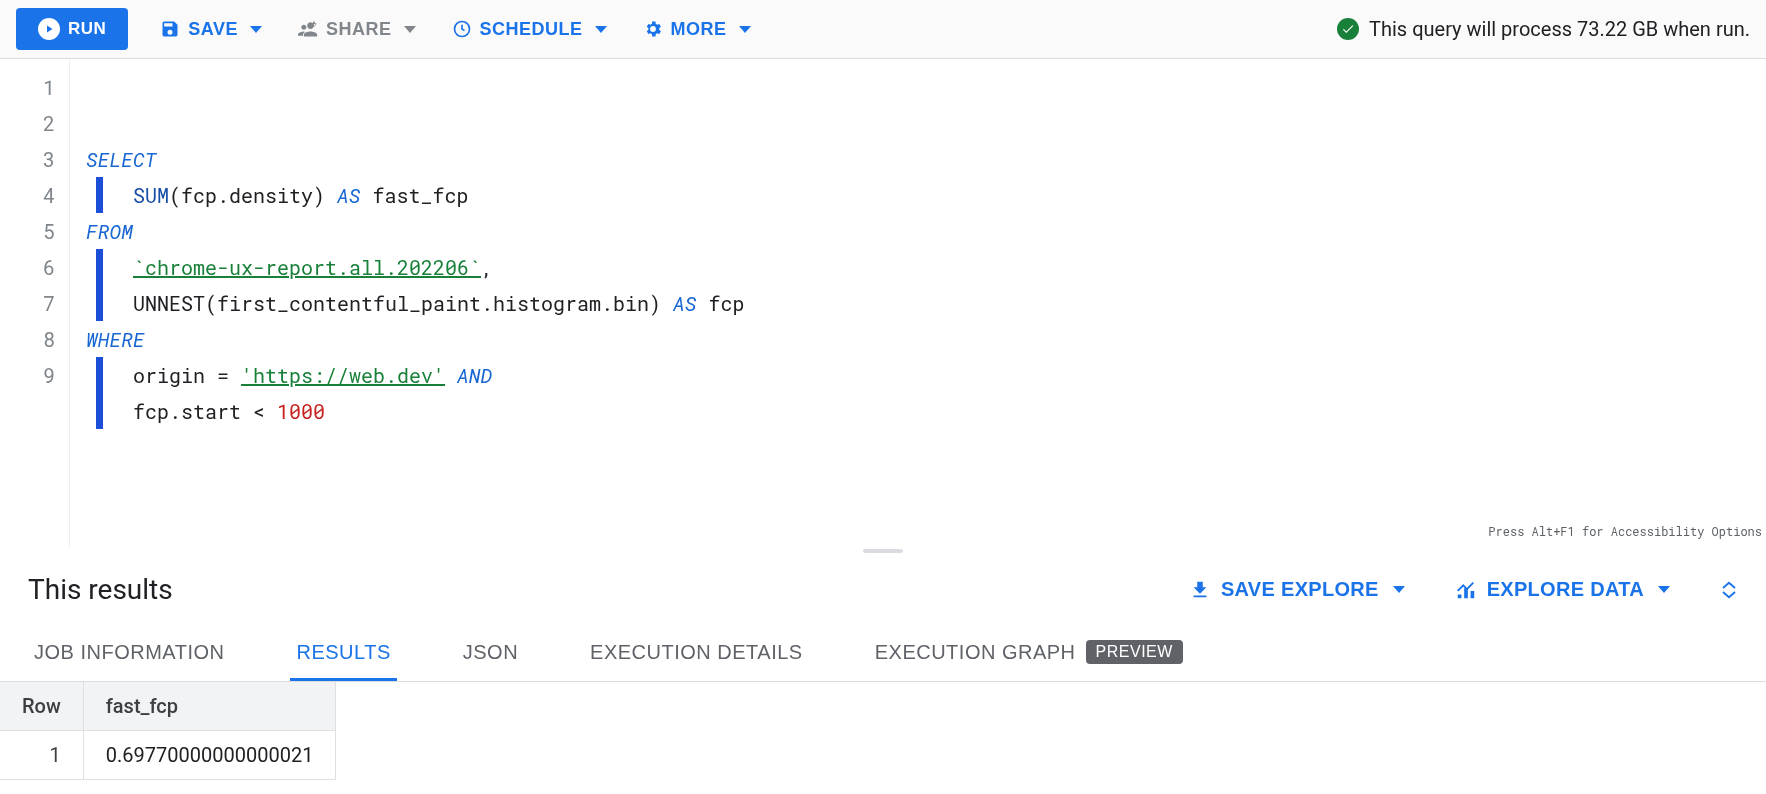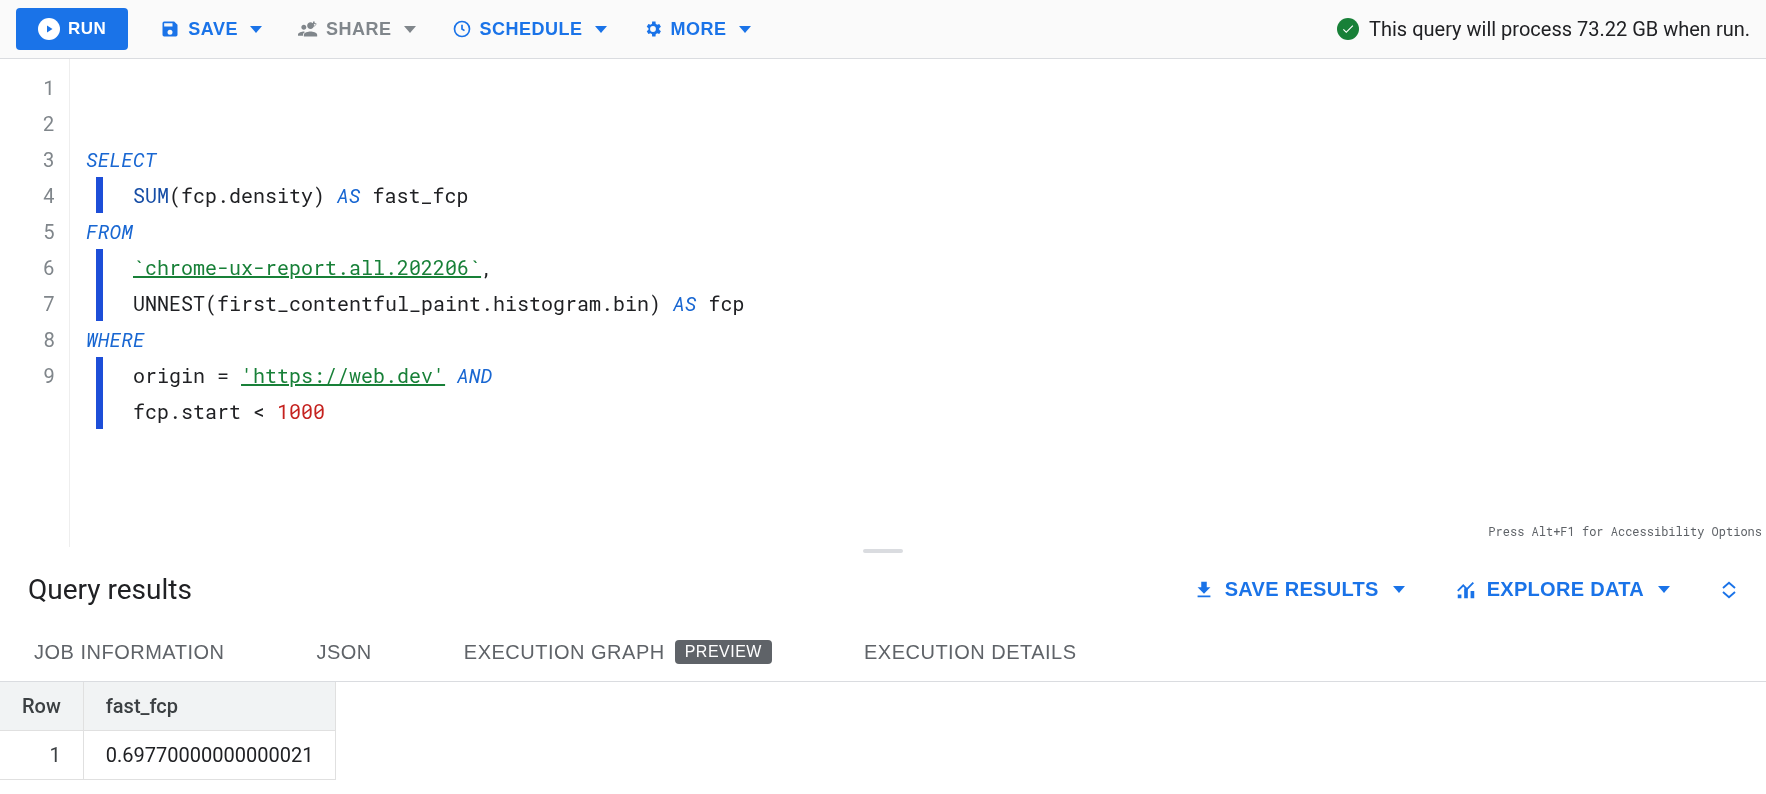--- a/index.html
+++ b/index.html
@@ -153,21 +153,21 @@
   .rbtn svg { width:22px; height:22px; }
   .expand-toggle {
     display:flex; flex-direction:column; align-items:center;
     color:#1a73e8; cursor:pointer; gap:0;
   }
   .expand-toggle svg { width:18px; height:10px; }
 
   .tabs {
     display:flex;
     align-items:center;
-    gap: 80px;
+    gap: 60px;
     padding: 10px 28px 0 28px;
     border-bottom: 1px solid #dadce0;
   }
   .tab {
     background:transparent; border:none;
     font-size: 20px; font-weight:500;
     color:#5f6368; letter-spacing:0.5px;
     padding: 14px 6px;
     cursor:pointer;
     border-bottom: 3px solid transparent;
@@ -271,27 +271,27 @@
   <div class="code" id="code">
     <div class="code-line"><span class="kw">SELECT</span></div><div class="code-line"><span class="indent-guide"><span class="plain"></span><span class="fn">SUM</span><span class="plain">(fcp.density) </span><span class="kw">AS</span><span class="plain"> fast_fcp</span></span></div><div class="code-line"><span class="kw">FROM</span></div><div class="code-line"><span class="indent-guide"><span class="plain"></span><span class="tbl">`chrome-ux-report.all.202206`</span><span class="plain">,</span></span></div><div class="code-line"><span class="indent-guide"><span class="plain">UNNEST(first_contentful_paint.histogram.bin) </span><span class="kw">AS</span><span class="plain"> fcp</span></span></div><div class="code-line"><span class="kw">WHERE</span></div><div class="code-line"><span class="indent-guide"><span class="plain">origin = </span><span class="str">'https://web.dev'</span><span class="plain"> </span><span class="kw">AND</span></span></div><div class="code-line"><span class="indent-guide"><span class="plain">fcp.start &lt; </span><span class="num">1000</span></span></div><div class="code-line"><span class="plain"></span></div><div class="a11y-hint">Press Alt+F1 for Accessibility Options</div>
   </div>
 </div>
 
 <div class="drag-handle">
     <span></span>
   </div>
 
 <div class="results-header">
-  <div class="results-title">Query results</div>
+  <div class="results-title">This results</div>
   <div class="results-actions">
     <button class="rbtn">
       <svg viewBox="0 0 24 24" fill="currentColor">
           <path d="M19 9h-4V3H9v6H5l7 7 7-7zM5 18v2h14v-2H5z"></path>
         </svg>
-      <span>SAVE RESULTS</span>
+      <span>SAVE EXPLORE</span>
       <span class="caret"></span>
     </button>
     <button class="rbtn">
       <svg viewBox="0 0 24 24" fill="currentColor">
           <path d="M3 17h4v4H3zM10 10h4v11h-4zM17 13h4v8h-4z"></path>
           <path d="M3 13l6-6 4 4 7-7" stroke="currentColor" stroke-width="2" fill="none"></path>
         </svg>
       <span>EXPLORE DATA</span>
       <span class="caret"></span>
     </button>
@@ -301,26 +301,27 @@
         </svg>
       <svg viewBox="0 0 24 12">
           <path d="M4 2l8 7 8-7" stroke="currentColor" stroke-width="2.5" fill="none"></path>
         </svg>
     </div>
   </div>
 </div>
 
 <div class="tabs">
   <button class="tab">JOB INFORMATION</button>
+  <button class="tab active">RESULTS</button>
   <button class="tab">JSON</button>
+  <button class="tab">EXECUTION DETAILS</button>
   <button class="tab">
     <span>EXECUTION GRAPH</span>
     <span class="badge">PREVIEW</span>
   </button>
-  <button class="tab">EXECUTION DETAILS</button>
 </div>
 
 <table class="data-table">
   <thead>
     <tr>
       <th>Row</th>
       <th>fast_fcp</th>
     </tr>
   </thead>
   <tbody>

